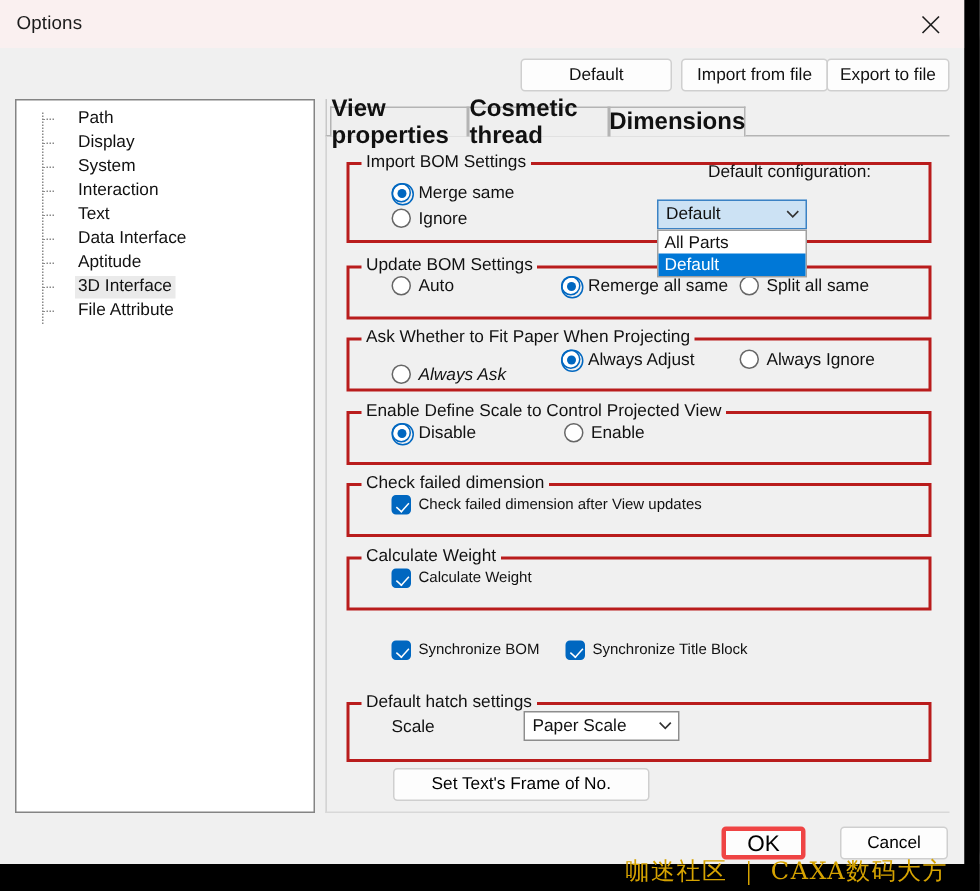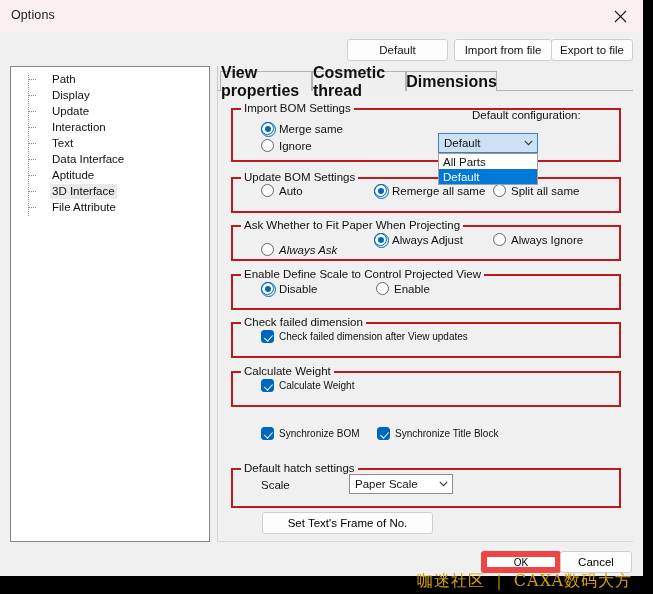--- a/index.html
+++ b/index.html
@@ -279,25 +279,25 @@
     border-top: 1px solid #d8d8d8;
   }
   .vsep {
     position: absolute;
     left: 217px; top: 66px;
     width: 0; height: 476px;
     border-left: 1px solid #c8c8c8;
   }
   #btn-ok {
     position: absolute;
-    left: 481px; top: 551px; width: 80px; height: 22px;
+    left: 481px; top: 551px; width: 56px; height: 22px;
     background: #fdfdfd;
-    border: 6px solid #ef4444;
+    border: 3px solid #ef4444;
     border-radius: 3px;
-    font-size: 10px;
+    font-size: 15px;
     display: flex; align-items: center; justify-content: center;
     cursor: default;
   }
   #btn-cancel {
     position: absolute;
     left: 560px; top: 551px; width: 72px; height: 22px;
     background: #fdfdfd;
     border: 1px solid #cfcfcf;
     border-radius: 3px;
     font-size: 11.5px;
@@ -364,21 +364,21 @@
         <div class="tree-item">
           <span class="stub"></span>
           <span class="lbl">Path</span>
         </div>
         <div class="tree-item">
           <span class="stub"></span>
           <span class="lbl">Display</span>
         </div>
         <div class="tree-item">
           <span class="stub"></span>
-          <span class="lbl">Update</span>
+          <span class="lbl">System</span>
         </div>
         <div class="tree-item">
           <span class="stub"></span>
           <span class="lbl">Interaction</span>
         </div>
         <div class="tree-item">
           <span class="stub"></span>
           <span class="lbl">Text</span>
         </div>
         <div class="tree-item">

